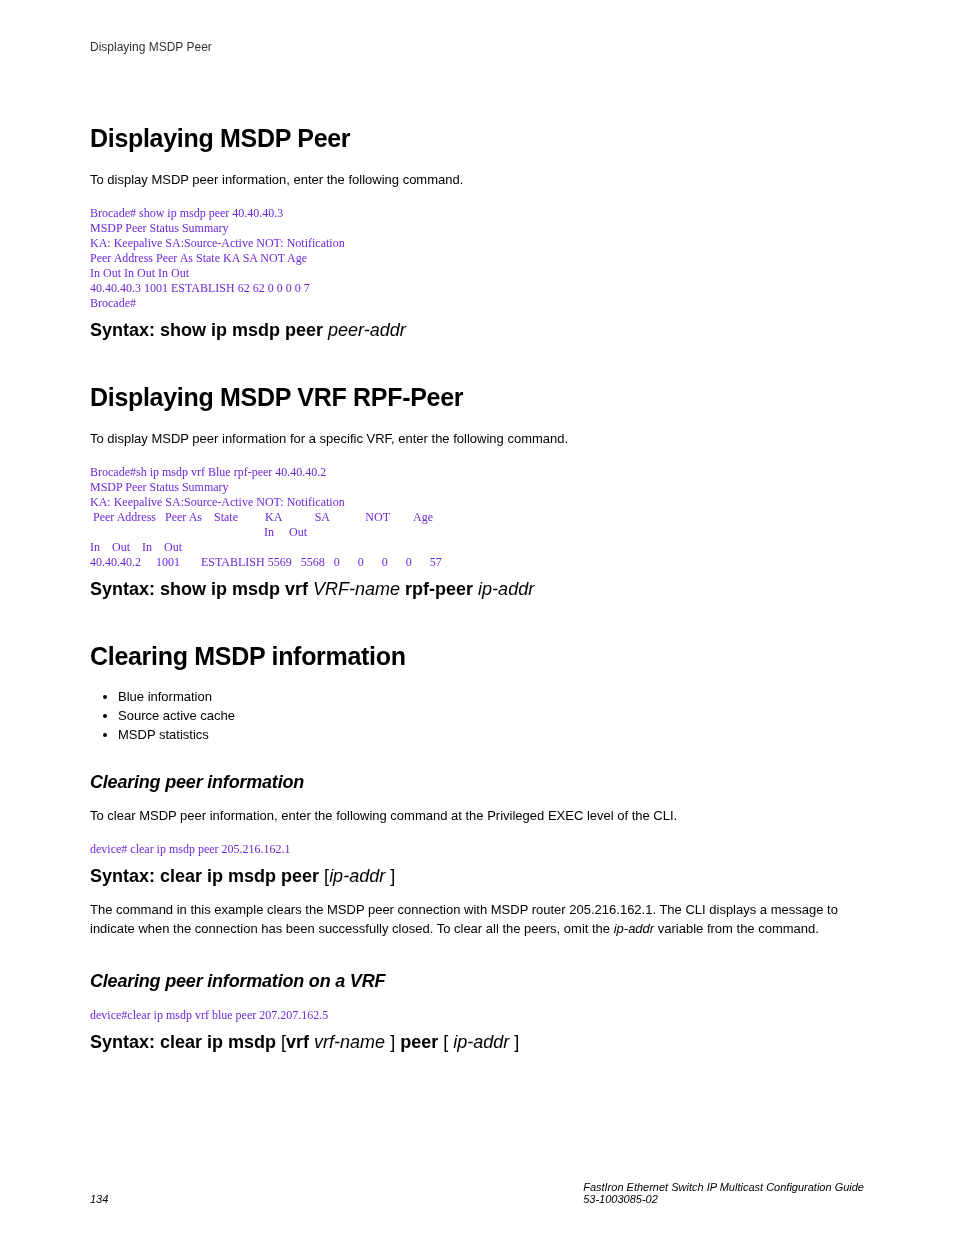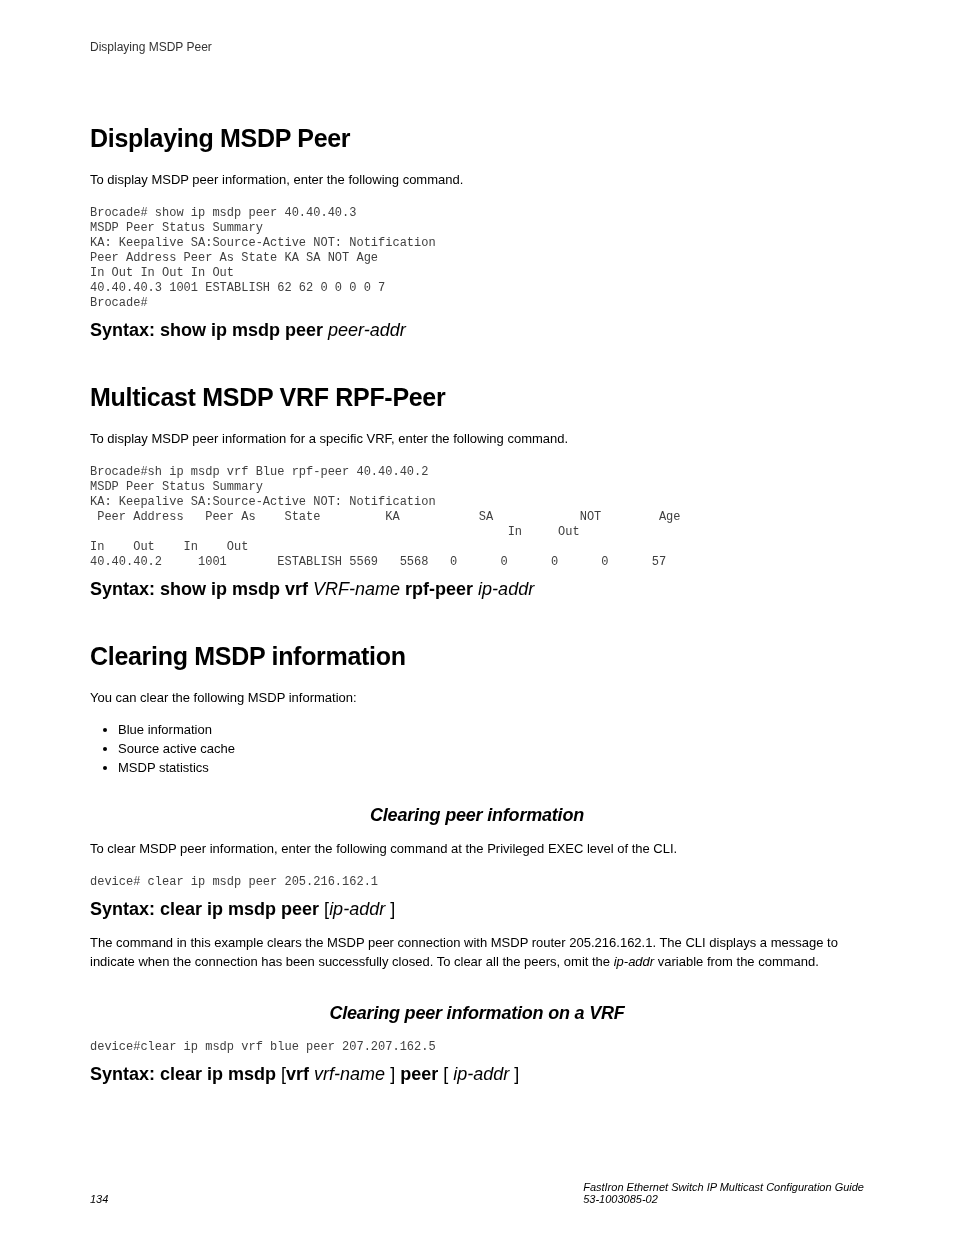--- a/index.html
+++ b/index.html
@@ -1,21 +1,21 @@
 <!DOCTYPE html>
 <html><head>
 <meta charset="utf-8">
 <style>
   body{margin:0;background:#fff;font-family:Arial,Helvetica,sans-serif;color:#000;}
   .page{width:954px;height:1235px;box-sizing:border-box;padding:40px 90px 30px 90px;position:relative;}
   .running-header{font-size:12px;color:#333;margin-bottom:70px;}
   h1{font-family:Arial,Helvetica,sans-serif;font-weight:bold;font-size:25px;margin:0 0 18px 0;letter-spacing:-0.3px;}
-  h2{font-family:Arial,Helvetica,sans-serif;font-weight:bold;font-style:italic;font-size:18px;margin:0 0 14px 0;letter-spacing:-0.2px;text-align:center;}
+  h2{font-family:Arial,Helvetica,sans-serif;font-weight:bold;font-style:italic;font-size:18px;margin:0 0 14px 0;letter-spacing:-0.2px;}
   p{font-size:13px;line-height:1.45;margin:0 0 14px 0;}
-  pre{font-family:Liberation Mono, monospace;font-size:12px;line-height:1.25;color:#404040;margin:16px 0 6px 0;white-space:pre;}
+  pre{font-family:Liberation Serif, serif;font-size:12px;line-height:1.25;color:#6d28d9;margin:16px 0 6px 0;white-space:pre;}
   .syntax{font-size:18px;margin:6px 0 40px 0;}
   .syntax .lbl{font-weight:bold;}
   .syntax .kw{font-weight:bold;}
   .syntax .arg{font-style:italic;}
   ul{margin:0 0 30px 0;padding-left:28px;font-size:13px;}
   ul li{margin:4px 0;}
   .footer{position:absolute;bottom:30px;left:90px;right:90px;display:flex;justify-content:space-between;font-size:11px;font-style:italic;align-items:flex-end;}
   .footer .right{text-align:left;}
   .sec{margin-bottom:10px;}
 </style>
@@ -35,37 +35,36 @@
 Peer Address Peer As State KA SA NOT Age
 In Out In Out In Out
 40.40.40.3 1001 ESTABLISH 62 62 0 0 0 0 7
 Brocade#</pre>
     <p class="syntax">
       <span class="lbl">Syntax: </span><span class="kw">show ip msdp peer</span><span class="arg"> peer-addr</span>
     </p>
   </div>
 
   <div class="sec">
-    <h1>Multicast MSDP VRF RPF-Peer</h1>
+    <h1>Displaying MSDP VRF RPF-Peer</h1>
     <p>To display MSDP peer information for a specific VRF, enter the following command.</p>
     <pre>Brocade#sh ip msdp vrf Blue rpf-peer 40.40.40.2
 MSDP Peer Status Summary
 KA: Keepalive SA:Source-Active NOT: Notification
  Peer Address   Peer As    State         KA           SA            NOT        Age
                                                           In     Out
 In    Out    In    Out
 40.40.40.2     1001       ESTABLISH 5569   5568   0      0      0      0      57</pre>
     <p class="syntax">
       <span class="lbl">Syntax: </span><span class="kw">show ip msdp vrf</span><span class="arg"> VRF-name</span><span class="kw"> rpf-peer</span><span class="arg"> ip-addr</span>
     </p>
   </div>
 
   <div class="sec">
     <h1>Clearing MSDP information</h1>
-    <p>You can clear the following MSDP information:</p>
     <ul>
       <li>Blue information</li>
       <li>Source active cache</li>
       <li>MSDP statistics</li>
     </ul>
 
     <h2>Clearing peer information</h2>
     <p>To clear MSDP peer information, enter the following command at the Privileged EXEC level of the CLI.</p>
     <pre>device# clear ip msdp peer 205.216.162.1</pre>
     <p class="syntax" style="margin-bottom:12px;">

